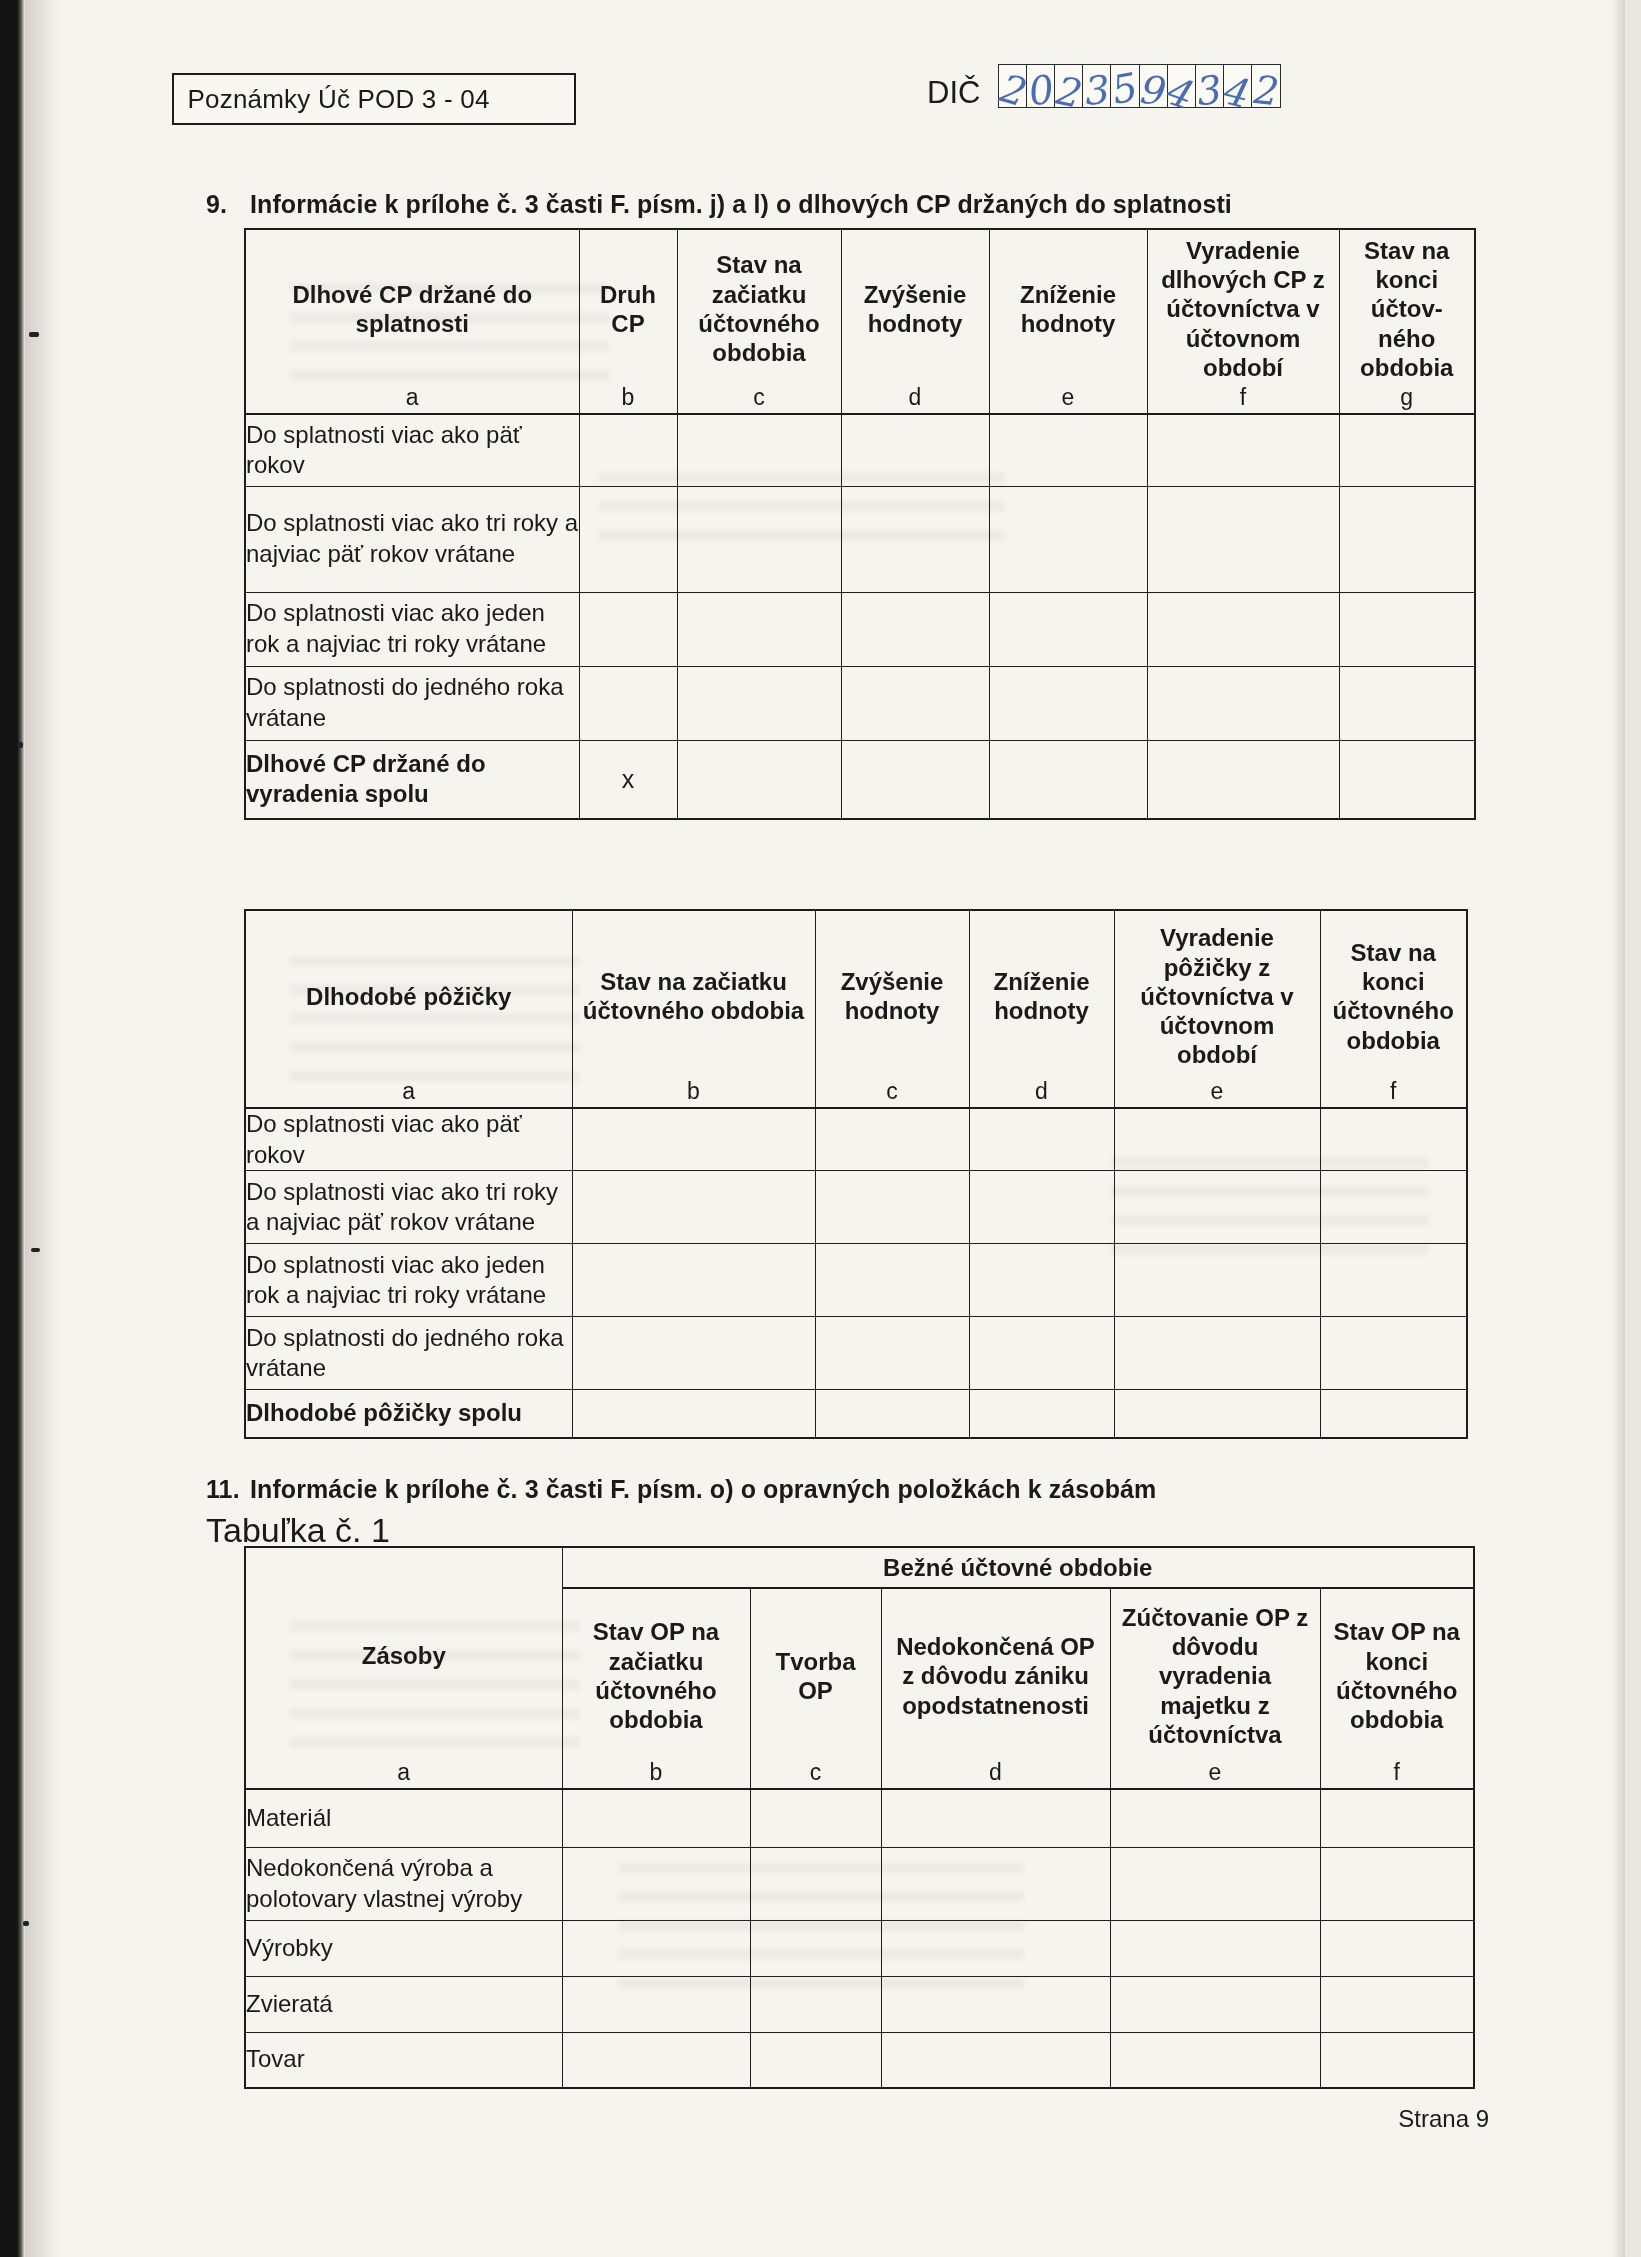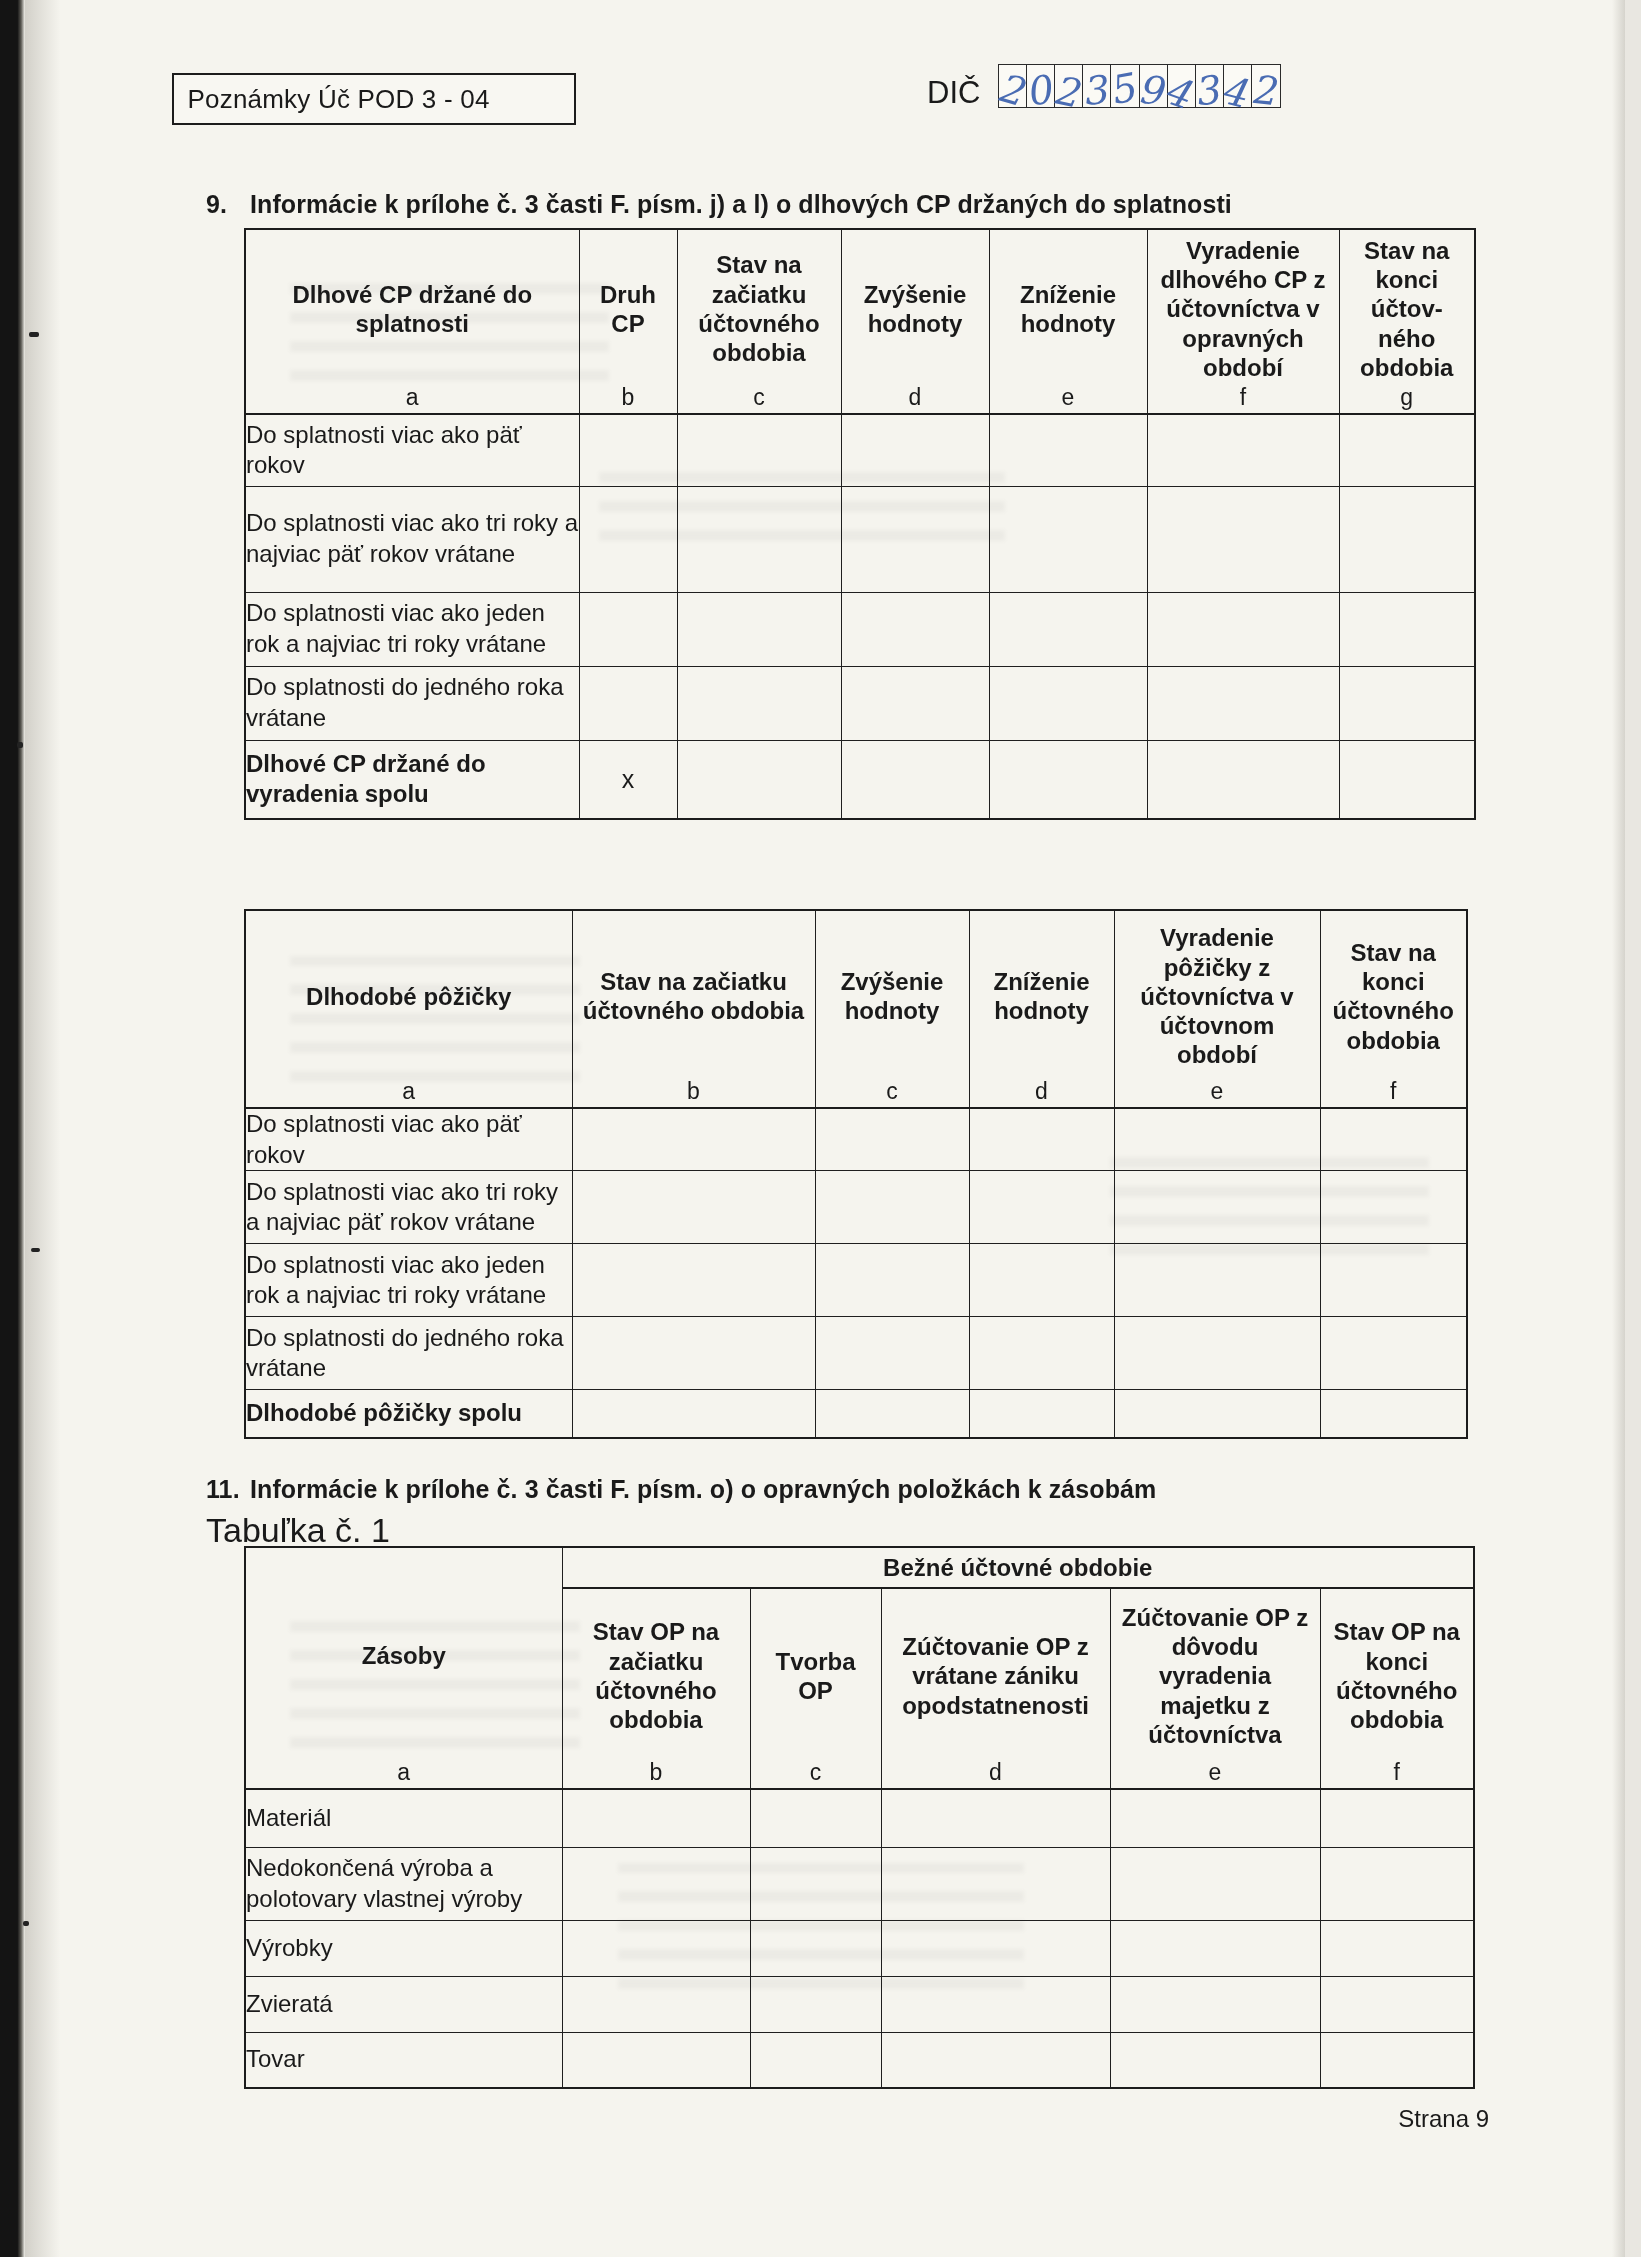--- a/index.html
+++ b/index.html
@@ -197,21 +197,21 @@
             <div class="hletter">d</div>
           </th>
         <th>
             <div class="hc">
               <span>Zníženie hodnoty</span>
             </div>
             <div class="hletter">e</div>
           </th>
         <th>
             <div class="hc">
-              <span>Vyradenie dlhového CP z účtovníctva v opravných období</span>
+              <span>Vyradenie dlhových CP z účtovníctva v účtovnom období</span>
             </div>
             <div class="hletter">f</div>
           </th>
         <th>
             <div class="hc">
               <span>Stav na konci účtov- ného obdobia</span>
             </div>
             <div class="hletter">g</div>
           </th>
       </tr>
@@ -392,21 +392,21 @@
             <div class="hletter">b</div>
           </th>
         <th>
             <div class="hc">
               <span>Tvorba OP</span>
             </div>
             <div class="hletter">c</div>
           </th>
         <th>
             <div class="hc">
-              <span>Zúčtovanie OP z vrátane zániku opodstatnenosti</span>
+              <span>Nedokončená OP z dôvodu zániku opodstatnenosti</span>
             </div>
             <div class="hletter">d</div>
           </th>
         <th>
             <div class="hc">
               <span>Zúčtovanie OP z dôvodu vyradenia majetku z účtovníctva</span>
             </div>
             <div class="hletter">e</div>
           </th>
         <th>

